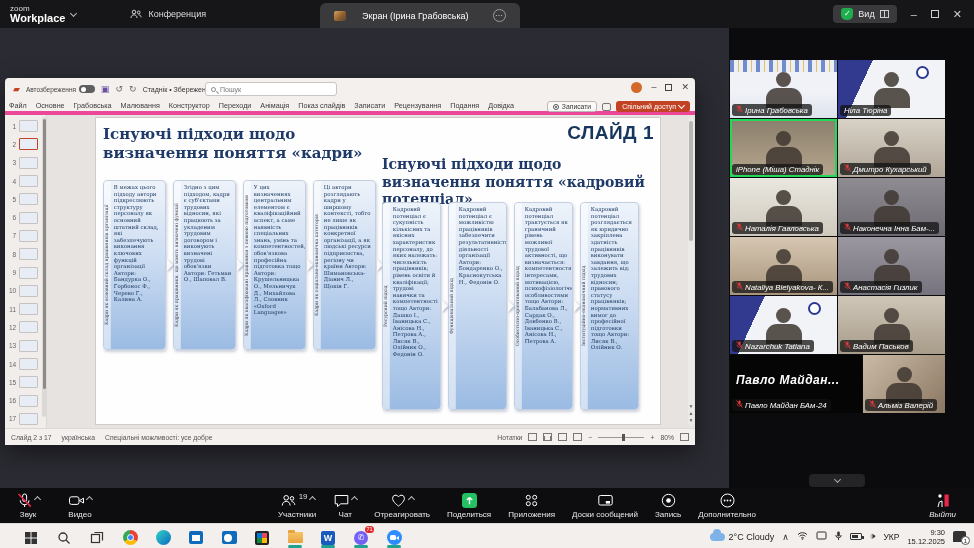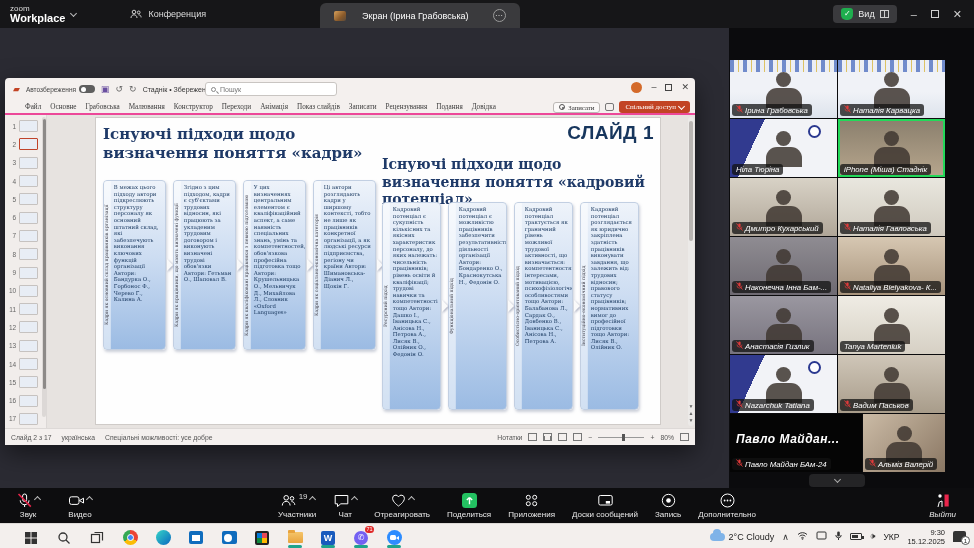--- a/index.html
+++ b/index.html
@@ -40,21 +40,21 @@
   .qicon.gray { color:#666; }
   .doc-title { font-size:7px; color:#333; display:flex; align-items:center; gap:4px; }
   #pp-search { position:absolute; left:200px; top:4px; width:132px; height:14px; background:#fff; border:1px solid #c9c5c2; border-radius:3px; display:flex; align-items:center; gap:4px; padding:0 5px; font-size:7px; color:#777; }
   .mag { width:5px; height:5px; border:1px solid #888; border-radius:50%; position:relative; }
   .mag:after { content:""; position:absolute; left:4px; top:4px; width:3px; height:1px; background:#888; transform:rotate(45deg); }
   #pp-right { position:absolute; right:6px; top:4px; display:flex; align-items:center; gap:9px; }
   .avatar { width:11px; height:11px; border-radius:50%; background:#d46a2a; }
   .pwc { color:#444; font-size:9px; line-height:9px; }
   .pwc.box { width:7px; height:7px; border:1px solid #444; font-size:0; }
 
-  #pp-menubar { position:relative; height:15px; display:flex; align-items:center; gap:9px; padding:0 20px; border-bottom:2px solid #ec4899;font-family:Liberation Serif, serif; }
+  #pp-menubar { position:relative; height:15px; display:flex; align-items:center; gap:9px; padding:0 4px; border-bottom:4px solid #ec4899; }
   .pp-menu-item { font-size:7.2px; color:#3c3c3c; white-space:nowrap; }
   #pp-menu-right { position:absolute; right:5px; top:1px; display:flex; align-items:center; gap:5px; }
   .pp-record-btn { border:1px solid #bcb8b5; border-radius:3px; background:#fbf9f8; font-size:6.8px; color:#333; padding:1px 5px; display:flex; gap:3px; align-items:center; }
   .dot-ico { width:6px; height:6px; border:1px solid #555; border-radius:50%; position:relative; }
   .dot-ico:before { content:""; position:absolute; left:1.5px; top:1.5px; width:2px; height:2px; border-radius:50%; background:#555; }
   .cmt-ico { width:9px; height:8px; border:1px solid #777; border-radius:2px; }
   .pp-share-btn { background:#c24324; color:#fff; border-radius:3px; font-size:7px; padding:2px 6px; display:flex; align-items:center; gap:3px; }
 
   #pp-body { position:absolute; left:0; top:37px; right:0; bottom:17px; display:flex; }
   #thumbpane { width:42px; background:#f1edeb; border-right:1px solid #dcd8d6; position:relative; overflow:hidden; padding-top:2px; }
@@ -407,35 +407,20 @@
             </div>
             <div class="npill">
               <span><svg width="7" height="8" viewBox="0 0 7 8">
                   <rect x="2.4" y="0.5" width="2.2" height="3.8" rx="1.1" fill="#e23a3a"></rect>
                   <path d="M1 3.6a2.5 2.5 0 0 0 5 0" fill="none" stroke="#e23a3a" stroke-width="0.7"></path>
                   <line x1="0.5" y1="0.5" x2="6.5" y2="7.5" stroke="#e23a3a" stroke-width="0.9"></line>
                 </svg></span>
               <span>Ірина Грабовська</span>
             </div>
           </div>
-          <div class="tile bg-pattern2">
-            <div class="deco"></div>
-            <div class="person">
-              <div class="head"></div>
-              <div class="torso"></div>
-            </div>
-            <div class="npill">
-              <span><svg width="7" height="8" viewBox="0 0 7 8">
-                  <rect x="2.4" y="0.5" width="2.2" height="3.8" rx="1.1" fill="#e23a3a"></rect>
-                  <path d="M1 3.6a2.5 2.5 0 0 0 5 0" fill="none" stroke="#e23a3a" stroke-width="0.7"></path>
-                  <line x1="0.5" y1="0.5" x2="6.5" y2="7.5" stroke="#e23a3a" stroke-width="0.9"></line>
-                </svg></span>
-              <span>Наталія Карвацка</span>
-            </div>
-          </div>
           <div class="tile bg-office">
             <div class="logo"></div>
             <div class="person">
               <div class="head"></div>
               <div class="torso"></div>
             </div>
             <div class="npill">
               <span>Ніла Тюріна</span>
             </div>
           </div>
@@ -509,29 +494,20 @@
               <div class="head"></div>
               <div class="torso"></div>
             </div>
             <div class="npill">
               <span><svg width="7" height="8" viewBox="0 0 7 8">
                   <rect x="2.4" y="0.5" width="2.2" height="3.8" rx="1.1" fill="#e23a3a"></rect>
                   <path d="M1 3.6a2.5 2.5 0 0 0 5 0" fill="none" stroke="#e23a3a" stroke-width="0.7"></path>
                   <line x1="0.5" y1="0.5" x2="6.5" y2="7.5" stroke="#e23a3a" stroke-width="0.9"></line>
                 </svg></span>
               <span>Анастасія Гизлик</span>
-            </div>
-          </div>
-          <div class="tile bg-bright2">
-            <div class="person">
-              <div class="head"></div>
-              <div class="torso"></div>
-            </div>
-            <div class="npill">
-              <span>Tanya Marteniuk</span>
             </div>
           </div>
           <div class="tile bg-office">
             <div class="logo"></div>
             <div class="person">
               <div class="head"></div>
               <div class="torso"></div>
             </div>
             <div class="npill">
               <span><svg width="7" height="8" viewBox="0 0 7 8">

